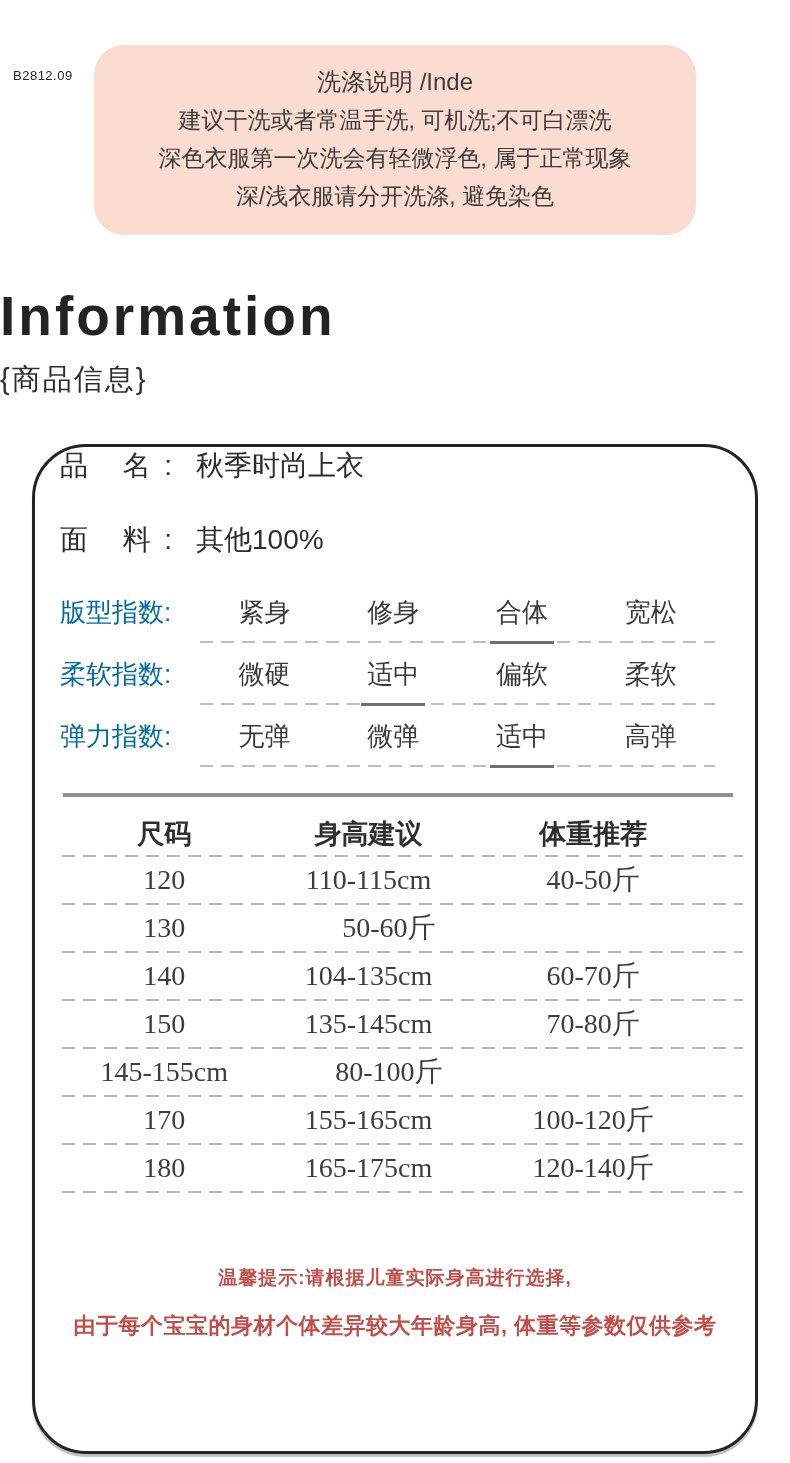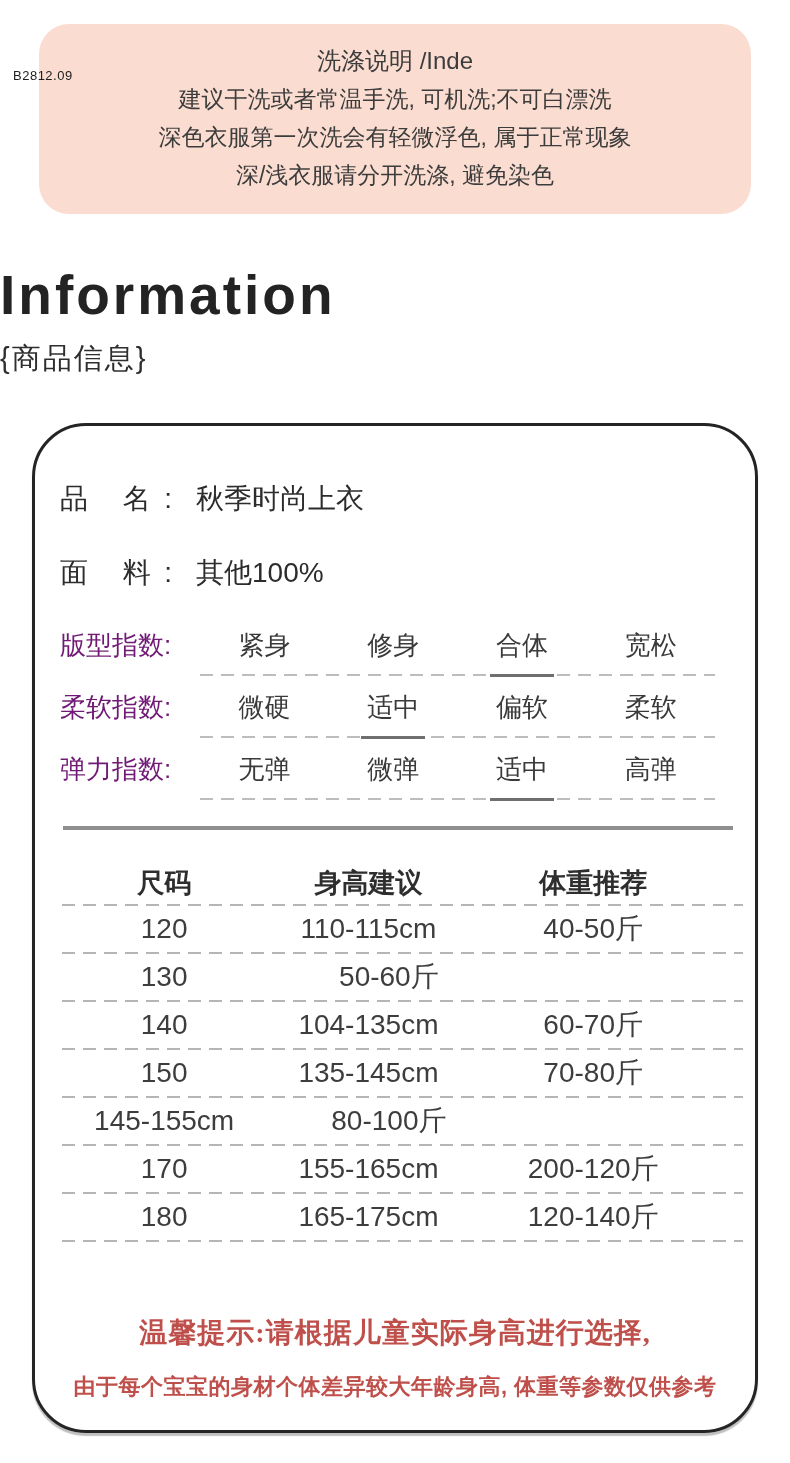--- a/index.html
+++ b/index.html
@@ -2,63 +2,63 @@
 <html><head>
 <meta charset="utf-8">
 <style>
   html,body{margin:0;padding:0;background:#ffffff;}
   body{font-family:"Liberation Sans","DejaVu Sans",sans-serif;color:#333;}
   .page{position:relative;width:790px;height:1463px;background:#ffffff;overflow:hidden;}
 
   .product-code{position:absolute;top:23px;left:13px;font-size:13px;letter-spacing:.5px;color:#1d1d1d;margin-top:45px;}
 
   
-  .wash-box{margin:24px auto 0;width:712px;box-sizing:border-box;background:#fadcd0;
+  .wash-box{margin:45px auto 0;width:602px;box-sizing:border-box;background:#fadcd0;
     border-radius:30px;text-align:center;color:#3c3c3c;
     padding:18px 8px 20px;font-size:23px;line-height:38px;}
   .wash-title{font-size:24px;}
 
   
   .info-header{text-align:left;margin-top:54px;color:#232323;}
   .info-title{font-size:55px;font-weight:600;letter-spacing:3px;line-height:1;}
   .info-subtitle{margin-top:16px;font-size:29px;letter-spacing:2px;color:#2e2e2e;}
 
   
   .info-card{margin:44px auto 0;width:726px;height:1010px;box-sizing:border-box;
-    border:3px solid #242424;border-radius:54px;padding-top:54px;
+    border:3px solid #242424;border-radius:54px;
     box-shadow:0 3px 1px rgba(0,0,0,.25);}
 
   .field-row{margin:0 40px 36px 25px;font-size:28px;color:#2c2c2c;font-weight:500;display:flex;align-items:baseline;}
   .jlabel{display:inline-block;width:112px;text-align:justify;text-align-last:justify;flex-shrink:0;}
   .field-value{margin-left:24px;}
 
   .index-block{margin-top:12px;}
   .index-row{display:flex;align-items:baseline;margin:0 40px 14px 25px;font-size:26px;}
-  .index-label{width:140px;flex-shrink:0;color:#701a75;font-weight:500;}
+  .index-label{width:140px;flex-shrink:0;color:#0369a1;font-weight:500;}
   .index-options{flex:1;display:flex;padding-bottom:13px;
     background:repeating-linear-gradient(90deg,#bdbdbd 0 13px,transparent 13px 21px) left bottom/100% 2px no-repeat;}
   .opt{flex:1;text-align:center;color:#3a3a3a;position:relative;}
   .opt.selected::after{content:"";position:absolute;left:50%;transform:translateX(-50%);
     bottom:-14px;width:64px;height:3px;background:#6f6f6f;}
 
   .solid-divider{margin:26px 22px 0 28px;height:4px;background:#8f8f8f;}
 
   
-  .size-table{margin-top:32px;}
+  .size-table{margin-top:16px;font-family:Liberation Serif, serif;}
   .t-row{display:flex;align-items:center;margin:0 12px 0 27px;height:46px;font-size:28px;color:#3d3d3d;}
   .t-row.header{font-weight:700;color:#2e2e2e;font-size:27px;height:42px;}
   .t-c1{width:30%;text-align:center;}
   .t-c2{width:30%;text-align:center;}
   .t-c3{width:36%;text-align:center;}
   .t-sep{margin:0 12px 0 27px;height:2px;
     background:repeating-linear-gradient(90deg,#b5b5b5 0 13px,transparent 13px 21px) left top/100% 2px no-repeat;}
 
   
   .warning{margin-top:72px;text-align:center;font-weight:700;color:#bf4f4a;}
-  .warning-line1{font-size:28px;letter-spacing:1px;font-family:Liberation Serif, serif;}
+  .warning-line1{font-size:19px;letter-spacing:1px;}
   .warning-line2{font-size:22px;margin-top:20px;letter-spacing:.5px;}
 </style>
 </head>
 <body>
 
 <div class="page">
 
   <div class="product-code">B2812.09</div>
 
   <div class="wash-box">
@@ -158,21 +158,21 @@
 
       <div class="t-row">
         <span class="t-c2">145-155cm</span>
         <span class="t-c3">80-100斤</span>
       </div>
       <div class="t-sep"></div>
 
       <div class="t-row">
         <span class="t-c1">170</span>
         <span class="t-c2">155-165cm</span>
-        <span class="t-c3">200-120斤</span>
+        <span class="t-c3">100-120斤</span>
       </div>
       <div class="t-sep"></div>
 
       <div class="t-row">
         <span class="t-c1">180</span>
         <span class="t-c2">165-175cm</span>
         <span class="t-c3">120-140斤</span>
       </div>
       <div class="t-sep"></div>
     </div>

